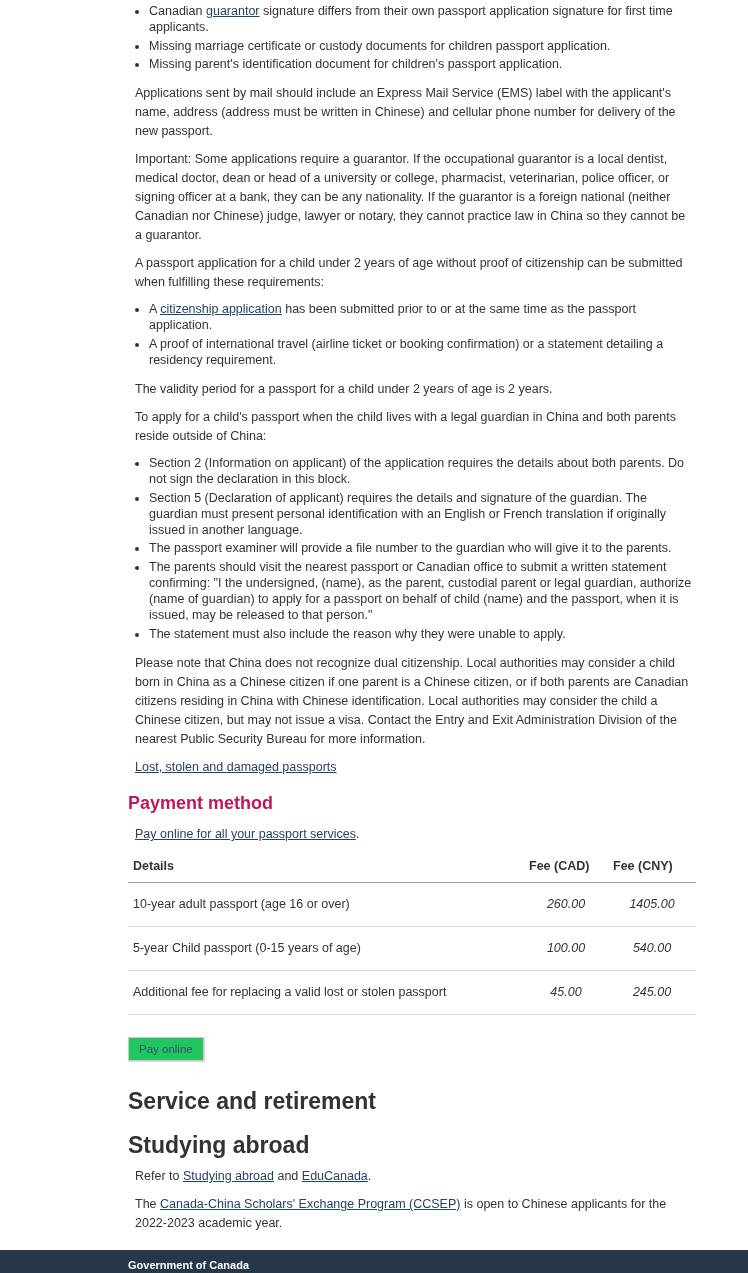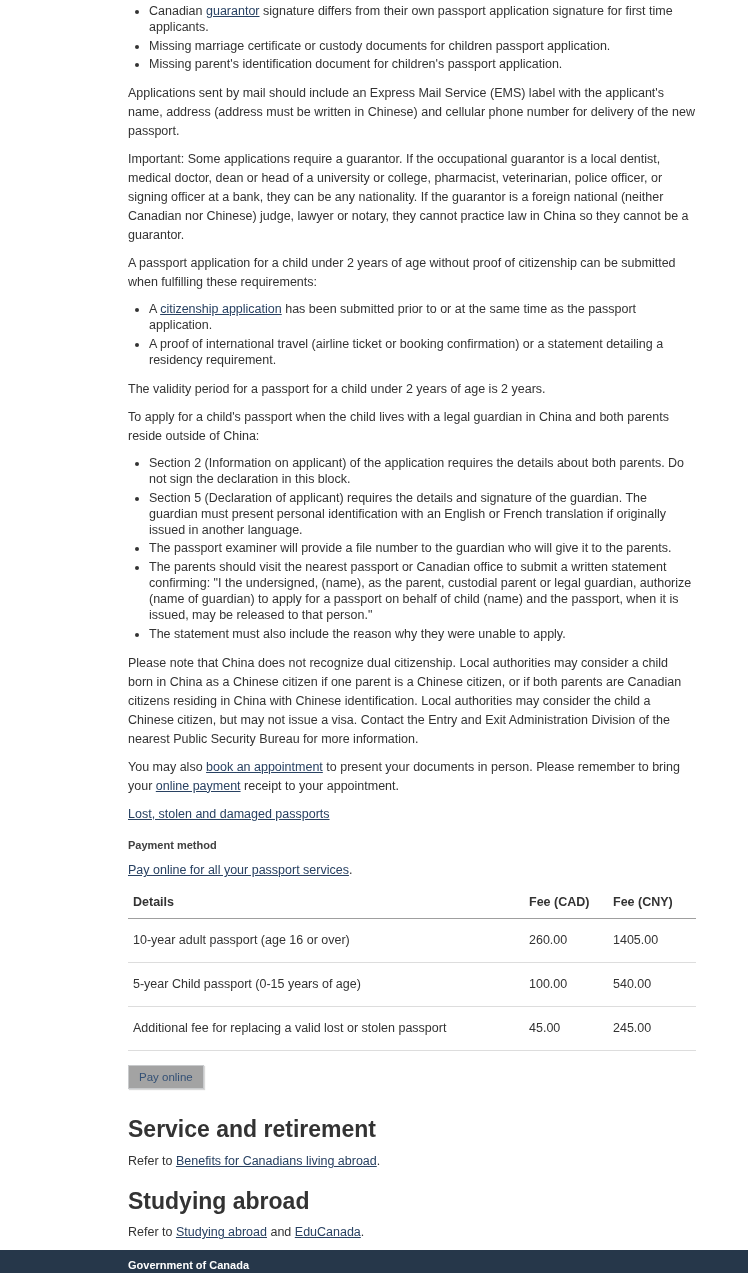--- a/index.html
+++ b/index.html
@@ -11,63 +11,63 @@
     height: 1273px;
     background: #fff;
     overflow: hidden;
   }
   .content {
     padding: 3px 52px 0 128px;
     width: 748px;
     font-size: 12.5px;
     line-height: 1.52;
   }
-  p { margin: 0 0 9px; }
+  p { margin: 0 7px 9px; }
   ul { margin: 0 0 12px; padding-left: 21px; }
   li { line-height: 1.3; margin-bottom: 2px; }
   a.lnk { color: #284162; text-decoration: underline; cursor: pointer; }
   b.imp { font-weight: normal; }
   h2.sect {
     font-size: 23px;
     font-weight: bold;
     color: #333;
     margin: 17px 0 9px;
     line-height: 1.15;
   }
   h3.sub {
-    font-size: 11px;
+    font-size: 18px;
     font-weight: bold;
-    color: #404040;
+    color: #be185d;
     margin: 13px 0 8px;
   }
   table.fees {
     border-collapse: collapse;
     width: 568px;
-    margin: 4px 0 12px;
+    margin: 4px 0 20px;
     font-size: 12.5px;
   }
   table.fees th {
     text-align: left;
     font-weight: bold;
     padding: 4px 5px 6px;
     border-bottom: 1px solid #9f9f9f;
   }
   table.fees td {
     padding: 12px 5px;
     border-bottom: 1px solid #ddd;
   }
   table.fees th.num-h { text-align: left; }
-  table.fees td.num { text-align: left; }
+  table.fees td.num { text-align: center; font-style: italic; }
   table.fees .col-cad { width: 84px; }
   table.fees .col-cny { width: 88px; }
   .btn {
     display: inline-flex;
     align-items: center;
     justify-content: center;
-    background: #a3a3a3;
+    background: #22c55e;
     border: 1px solid #c8cacc;
     color: #335075;
     font-family: inherit;
     font-size: 11.5px;
     cursor: pointer;
     box-shadow: 1px 1px 1px rgba(0,0,0,0.15);
   }
   .pay-btn {
     padding: 5px 10px;
     margin: 2px 0 10px;
@@ -117,21 +117,20 @@
     <ul>
       <li>Section 2 (Information on applicant) of the application requires the details about both parents. Do not sign the declaration in this block.</li>
       <li>Section 5 (Declaration of applicant) requires the details and signature of the guardian. The guardian must present personal identification with an English or French translation if originally issued in another language.</li>
       <li>The passport examiner will provide a file number to the guardian who will give it to the parents.</li>
       <li>The parents should visit the nearest passport or Canadian office to submit a written statement confirming: "I the undersigned, (name), as the parent, custodial parent or legal guardian, authorize (name of guardian) to apply for a passport on behalf of child (name) and the passport, when it is issued, may be released to that person."</li>
       <li>The statement must also include the reason why they were unable to apply.</li>
     </ul>
 
     <p>Please note that China does not recognize dual citizenship. Local authorities may consider a child born in China as a Chinese citizen if one parent is a Chinese citizen, or if both parents are Canadian citizens residing in China with Chinese identification. Local authorities may consider the child a Chinese citizen, but may not issue a visa. Contact the Entry and Exit Administration Division of the nearest Public Security Bureau for more information.</p>
 
-    <p><span>You may also </span><a class="lnk">book an appointment</a><span> to present your documents in person. Please remember to bring your </span><a class="lnk">online payment</a><span> receipt to your appointment.</span></p>
 
     <p><a class="lnk">Lost, stolen and damaged passports</a></p>
 
     <h3 class="sub">Payment method</h3>
 
     <p><a class="lnk">Pay online for all your passport services</a><span>.</span></p>
 
     <table class="fees">
       <thead>
         <tr>
@@ -155,21 +154,20 @@
           <td>Additional fee for replacing a valid lost or stolen passport</td>
           <td class="num">45.00</td>
           <td class="num">245.00</td>
         </tr>
       </tbody>
     </table>
 
     <button class="btn pay-btn">Pay online</button>
 
     <h2 class="sect">Service and retirement</h2>
-    <p><span>Refer to </span><a class="lnk">Benefits for Canadians living abroad</a><span>.</span></p>
 
     <h2 class="sect">Studying abroad</h2>
     <p><span>Refer to </span><a class="lnk">Studying abroad</a><span> and </span><a class="lnk">EduCanada</a><span>.</span></p>
     <p><span>The </span><a class="lnk">Canada-China Scholars' Exchange Program (CCSEP)</a><span> is open to Chinese applicants for the 2022-2023 academic year.</span></p>
 
     
     
 
     
 

